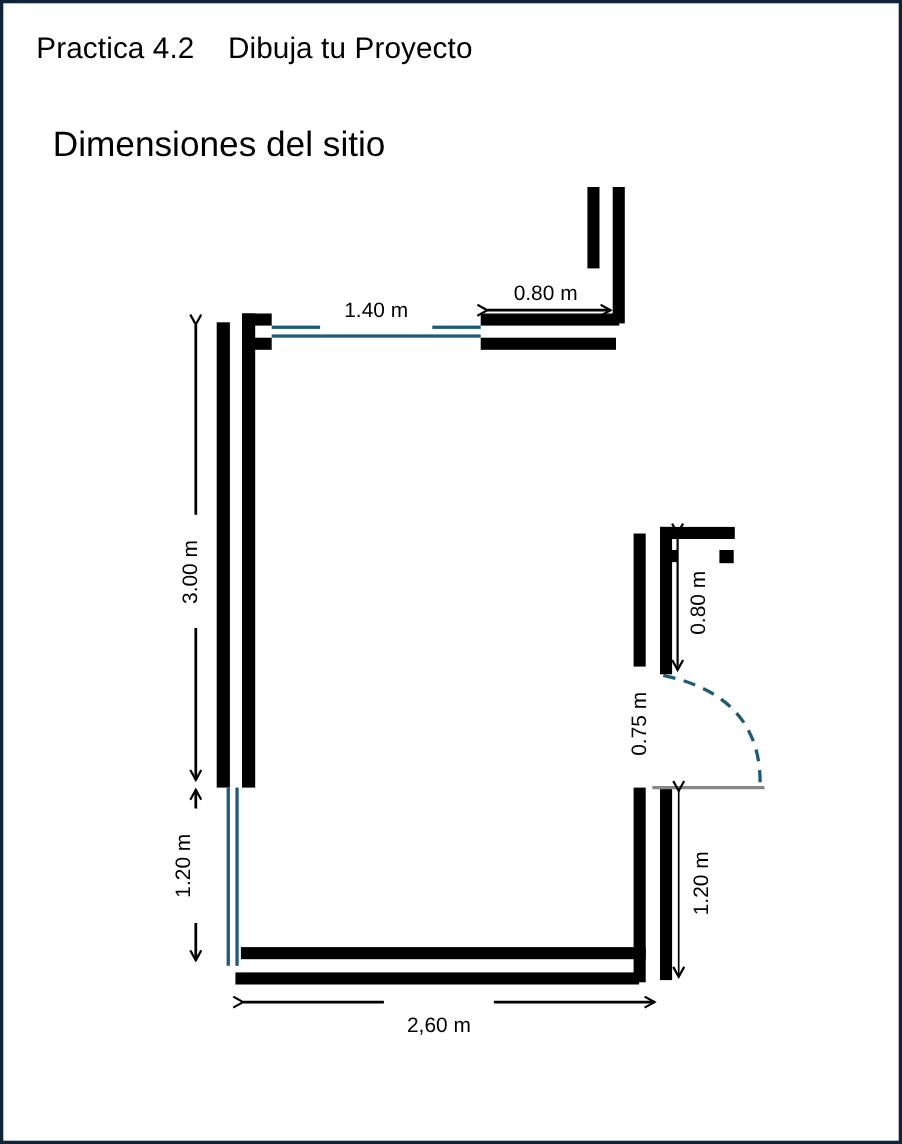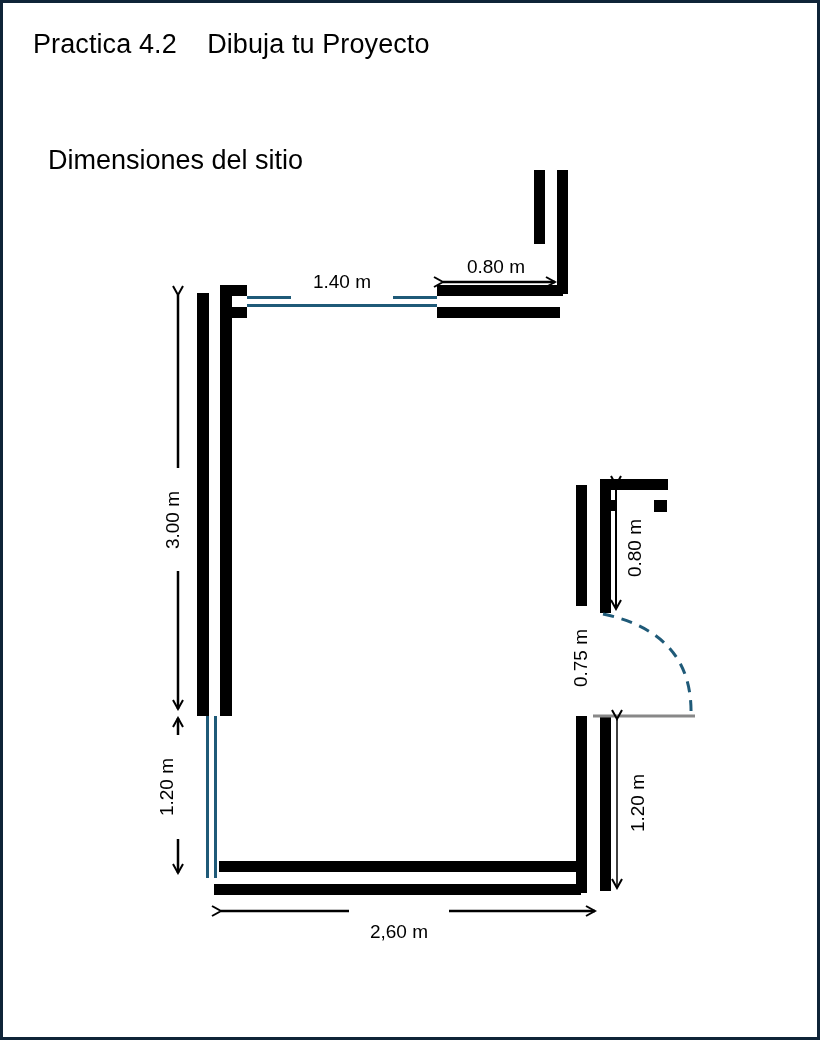--- a/index.html
+++ b/index.html
@@ -14,21 +14,21 @@
       color: #000;
       padding-left: 36px;
     }
     .title {
       position: absolute; left: 30px; top: 26px;
       font-size: 27px; white-space: pre;
       letter-spacing: 0.1px;
     }
     .subtitle {
       position: absolute; left: 45px; top: 110px;
-      font-size: 27px; white-space: pre; margin-top: 32px;
+      font-size: 32px; white-space: pre;
     }
     svg.plan { position: absolute; left: 0; top: 0; }
     svg text { font-family: "Liberation Sans", "DejaVu Sans", sans-serif; font-size: 19px; fill: #000; }
   </style>
 </head>
 <body>
 
 <div class="page">
   <div class="title">Practica 4.2    Dibuja tu Proyecto</div>
   <div class="subtitle">Dimensiones del sitio</div>

